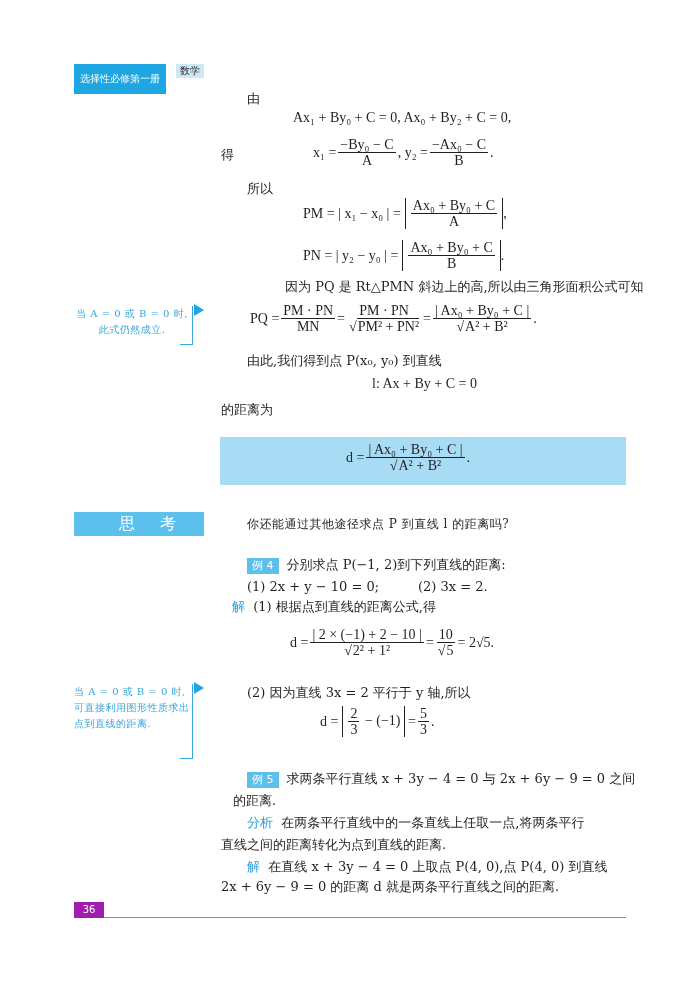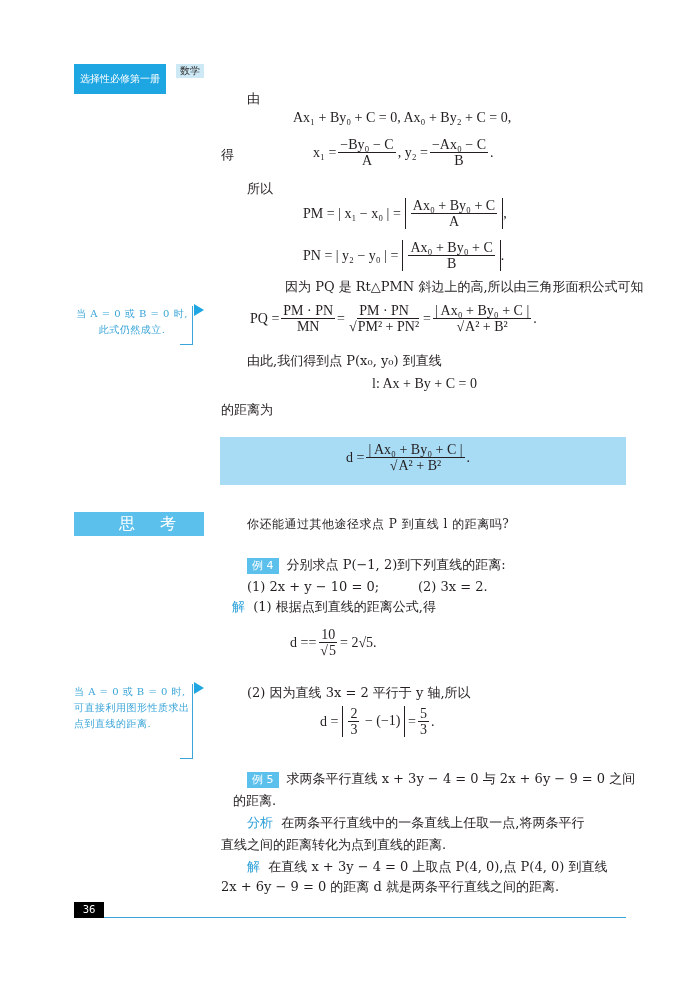--- a/index.html
+++ b/index.html
@@ -23,21 +23,21 @@
   .flag { width:0; height:0; border-top:6px solid transparent; border-bottom:6px solid transparent;
           border-left:10px solid #1ea6e2; }
   .formula-box { left:220px; top:437px; width:406px; height:48px; background:#a8dcf5; }
   .think-box { left:74px; top:512px; width:130px; height:24px; background:#5cc0ec; color:#fff;
                font-family:"DejaVu Sans", sans-serif; font-size:16px; line-height:24px; text-align:right; }
   .think-box span { padding-right:18px; letter-spacing:10px; }
   .tag { display:inline-block; background:#5cc0ec; color:#fff; font-family:"DejaVu Sans", sans-serif;
          font-size:11px; padding:0 5px; line-height:16px; margin-right:8px; }
   .blue { color:#2ba0d8; }
   .think-text { font-size:12px; letter-spacing:0.5px; }
-  .footer-num { left:74px; top:902px; width:30px; height:16px; background:#000000; color:#fff;
+  .footer-num { left:74px; top:902px; width:30px; height:16px; background:#a21caf; color:#fff;
                 font-family:"DejaVu Sans", sans-serif; font-size:10px; line-height:16px; text-align:center; }
   .footer-line { left:104px; top:917px; width:522px; height:1px; background:#3aa5d8; }
 </style>
 </head>
 <body>
 
 <div class="abs hdr-book">选择性必修第一册</div>
 <div class="abs hdr-subj">数学</div>
 
 <div class="abs txt" style="left:247px;top:90px;">由</div>
@@ -129,20 +129,24 @@
   <span class="tag">例 4</span><span>分别求点 P(−1, 2)到下列直线的距离:</span>
 </div>
 <div class="abs txt" style="left:247px;top:578px;">(1) 2x + y − 10 = 0;</div>
 <div class="abs txt" style="left:418px;top:578px;">(2) 3x = 2.</div>
 <div class="abs txt" style="left:232px;top:598px;">
   <span class="blue">解</span>&nbsp;&nbsp;<span>(1) 根据点到直线的距离公式,得</span>
 </div>
 
 <div class="abs m" style="left:290px;top:627px;display:flex;align-items:center;">
   <span class="i">d =</span>
+  <span class="frac">
+    <span class="num">| 2 × (−1) + 2 − 10 |</span>
+    <span class="den">√<span class="sqrt">2² + 1²</span></span>
+  </span>
   <span>=</span>
   <span class="frac">
     <span class="num">10</span>
     <span class="den">√<span class="sqrt">5</span></span>
   </span>
   <span>= 2√5.</span>
 </div>
 
 <div class="abs note" style="left:74px;top:684px;width:116px;">当 A = 0 或 B = 0 时,可直接利用图形性质求出点到直线的距离.</div>
 <div class="abs note-bracket" style="left:180px;top:684px;width:12px;height:74px;"></div>

